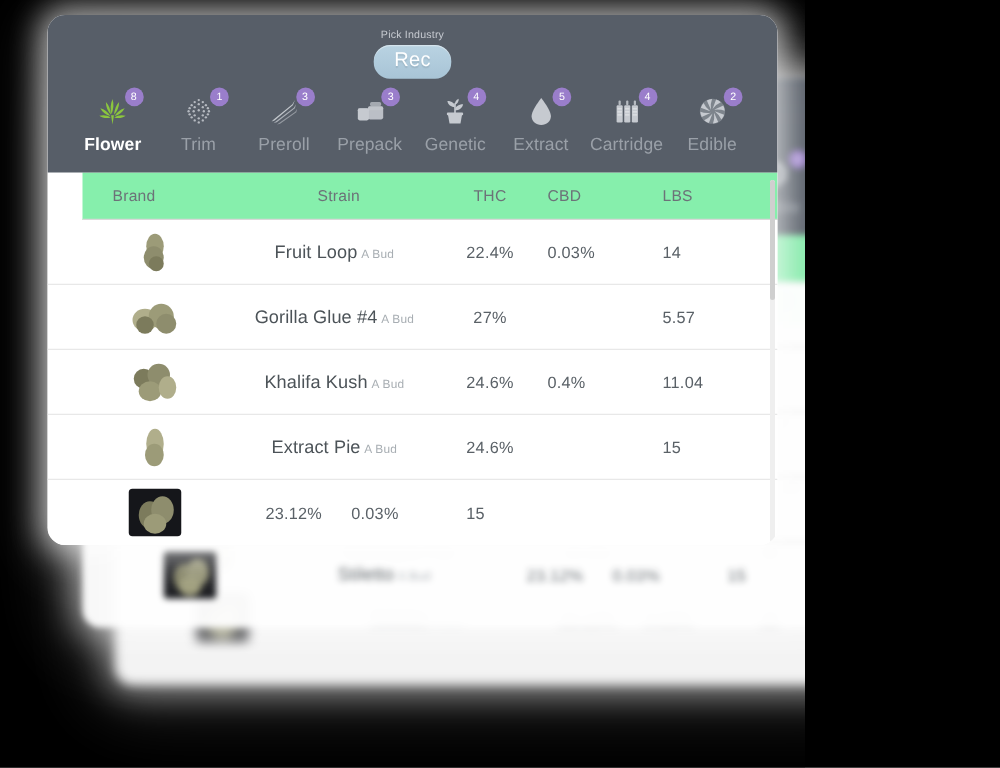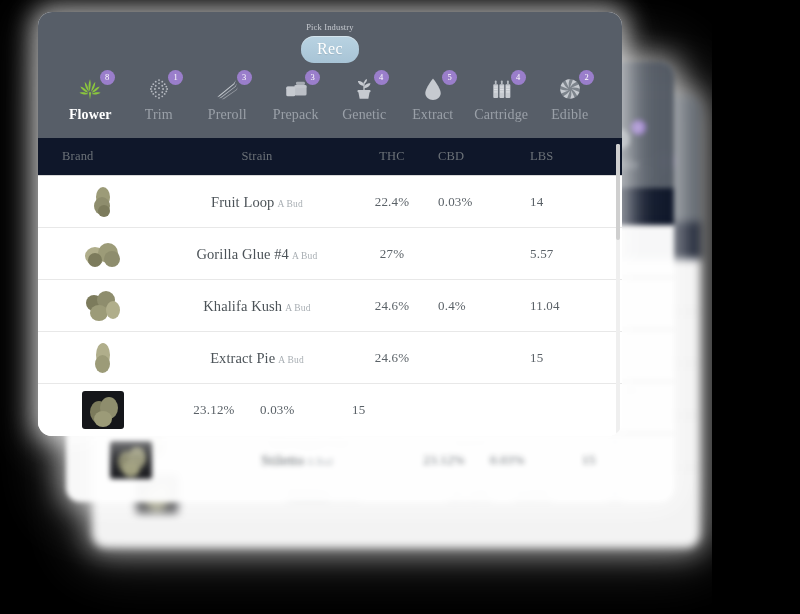--- a/index.html
+++ b/index.html
@@ -7,25 +7,24 @@
   html, body {
     width: 800px;
     height: 614px;
     background: #000000;
     overflow: hidden;
     font-family: "Liberation Sans", sans-serif;
   }
 
   #stage {
     position: relative;
-    width: 712px;
+    width: 644px;
     height: 614px;
     background: #000000;
     overflow: hidden;
-    font-family: Liberation Serif, serif;
   }
 
   
   .card {
     position: absolute;
     border-radius: 14px;
     background: #ffffff;
     overflow: hidden;
     box-shadow: 0 0 26px 7px rgba(255,255,255,0.55),
                 0 0 60px 18px rgba(255,255,255,0.16);
@@ -119,36 +118,38 @@
     color: #ffffff;
     font-size: 8.5px;
     line-height: 15px;
     text-align: center;
   }
 
   
   .thead {
     display: flex;
     align-items: center;
-    background: #0f172a;
+    background: #86efac;
     border-bottom: 1px solid #d8d8d8;
     height: 38px;
+    margin-left: 28px;
   }
   .thead .th {
     font-size: 12.5px;
     color: #6c7278;
     letter-spacing: 0.2px;
   }
   .tbody { background: #ffffff; }
   .trow {
     display: flex;
     align-items: center;
     height: 52px;
     border-bottom: 1px solid #e8e8e8;
     cursor: pointer;
+    padding-left: 21px;
   }
   .trow:last-child { border-bottom: none; }
 
   .c-brand  { width: 130px; display: flex; align-items: center; justify-content: center; }
   .c-strain { flex: 1; text-align: center; }
   .c-thc    { width: 92px;  text-align: center; }
   .c-cbd    { width: 92px;  text-align: left; }
   .c-lbs    { width: 92px;  text-align: left; }
 
   .thead .c-brand  { justify-content: flex-start; padding-left: 24px; }

